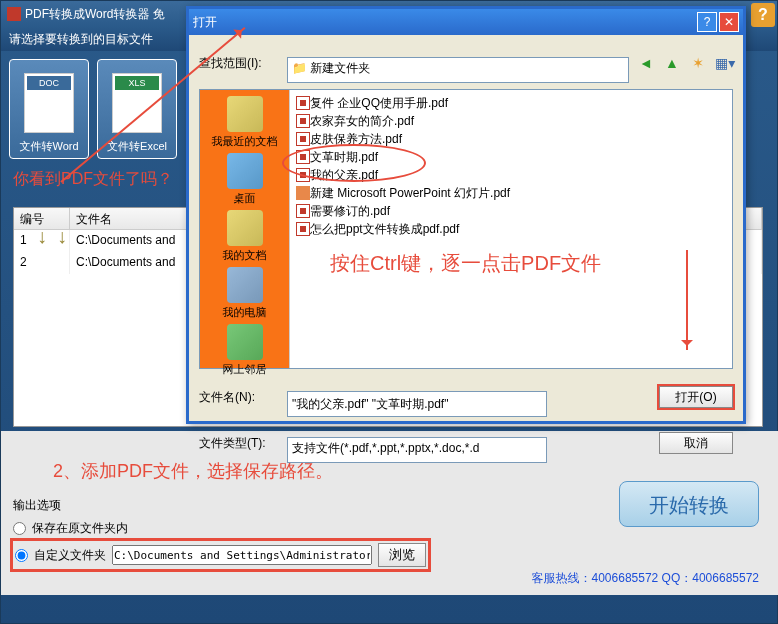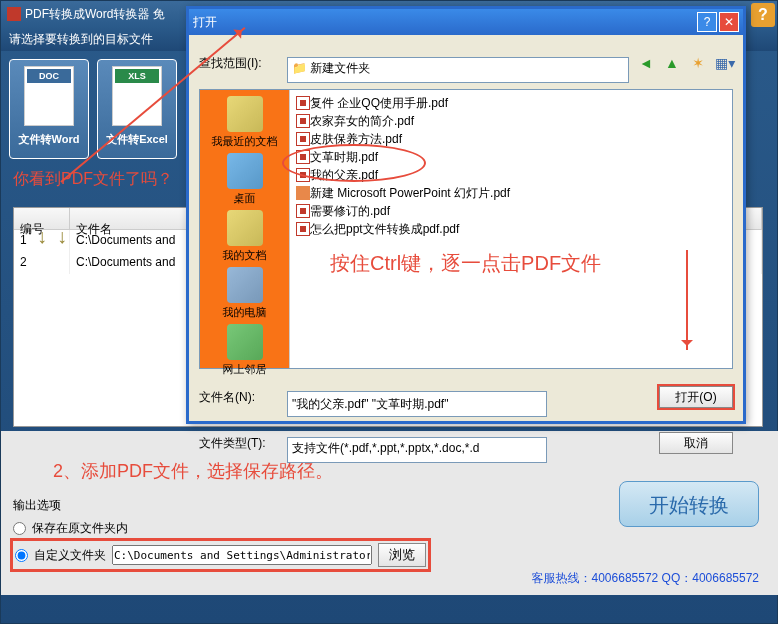--- a/index.html
+++ b/index.html
@@ -8,31 +8,31 @@
 
 .main-app { position: absolute; left: 0; top: 0; width: 778px; height: 624px; background: linear-gradient(to bottom, #2a5a8a 0%, #1e4876 100%); border: 1px solid #1a3a5a; }
 .main-titlebar { height: 26px; background: linear-gradient(to bottom, #3a6a9a, #2a5a8a); display: flex; align-items: center; padding: 0 6px; color: #fff; font-size: 12px; }
 .main-titlebar .app-icon { width: 14px; height: 14px; background: #c0392b; margin-right: 4px; }
 .help-btn { position: absolute; right: 2px; top: 2px; width: 24px; height: 24px; background: #e8a030; color: #fff; font-size: 16px; font-weight: bold; text-align: center; line-height: 24px; border-radius: 3px; }
 
 .subtitle-bar { height: 24px; background: linear-gradient(to bottom, #2a5a8a, #1e4876); color: #fff; font-size: 12px; padding: 4px 8px; }
 
 
 .format-row { display: flex; padding: 8px; gap: 8px; }
-.format-tile { width: 80px; height: 100px; background: linear-gradient(to bottom, #5a8aba, #3a6a9a); border: 1px solid #fff; border-radius: 4px; display: flex; flex-direction: column; align-items: center; justify-content: flex-end; padding-bottom: 11px; color: #fff; font-size: 11px; font-weight: bold; }
+.format-tile { width: 80px; height: 100px; background: linear-gradient(to bottom, #5a8aba, #3a6a9a); border: 1px solid #fff; border-radius: 4px; display: flex; flex-direction: column; align-items: center; justify-content: flex-end; padding-bottom: 4px; color: #fff; font-size: 11px; }
 .format-tile .tile-icon { width: 50px; height: 60px; background: #fff; margin-bottom: 6px; border: 1px solid #ccc; position: relative; }
 .tile-icon.doc::before { content: "DOC"; position: absolute; top: 2px; left: 2px; right: 2px; height: 14px; background: #3a6a9a; color: #fff; font-size: 9px; text-align: center; line-height: 14px; }
 .tile-icon.xls::before { content: "XLS"; position: absolute; top: 2px; left: 2px; right: 2px; height: 14px; background: #2a8a4a; color: #fff; font-size: 9px; text-align: center; line-height: 14px; }
 
 .annotation-red { color: #e74c3c; font-size: 16px; position: absolute; }
 
 
 .file-list { position: absolute; left: 12px; top: 206px; width: 750px; height: 220px; background: #fff; border: 1px solid #999; }
 .file-list-header { display: flex; background: linear-gradient(to bottom, #f8f8f8, #e8e8e8); border-bottom: 1px solid #ccc; height: 22px; }
-.col-h { padding: 13px 6px; font-size: 12px; border-right: 1px solid #ccc; }
+.col-h { padding: 3px 6px; font-size: 12px; border-right: 1px solid #ccc; }
 .col-num { width: 56px; }
 .col-name { flex: 1; }
 .file-row { display: flex; height: 22px; font-size: 12px; }
 .file-row .cell { padding: 3px 6px; border-right: 1px solid #eee; }
 
 
 .bottom-area { position: absolute; left: 0; top: 430px; width: 778px; padding: 22px 12px; background: #e8e8e8; }
 .step-label { color: #e74c3c; font-size: 18px; margin: 6px 40px 14px; }
 .btn-row { display: flex; gap: 14px; align-items: center; }
 .btn { padding: 5px 14px; font-size: 13px; background: linear-gradient(to bottom, #fdfdfd, #e4e4e4); border: 1px solid #888; cursor: pointer; }

